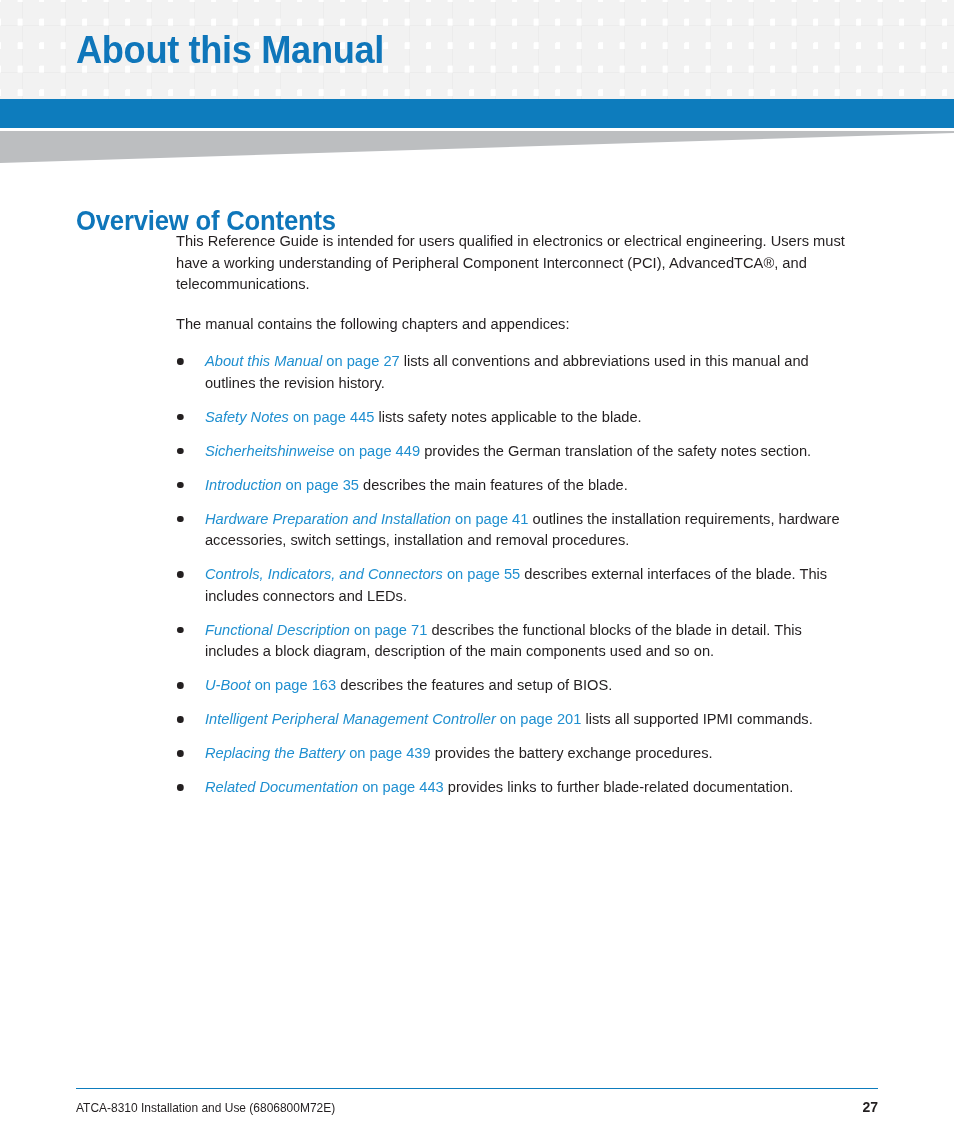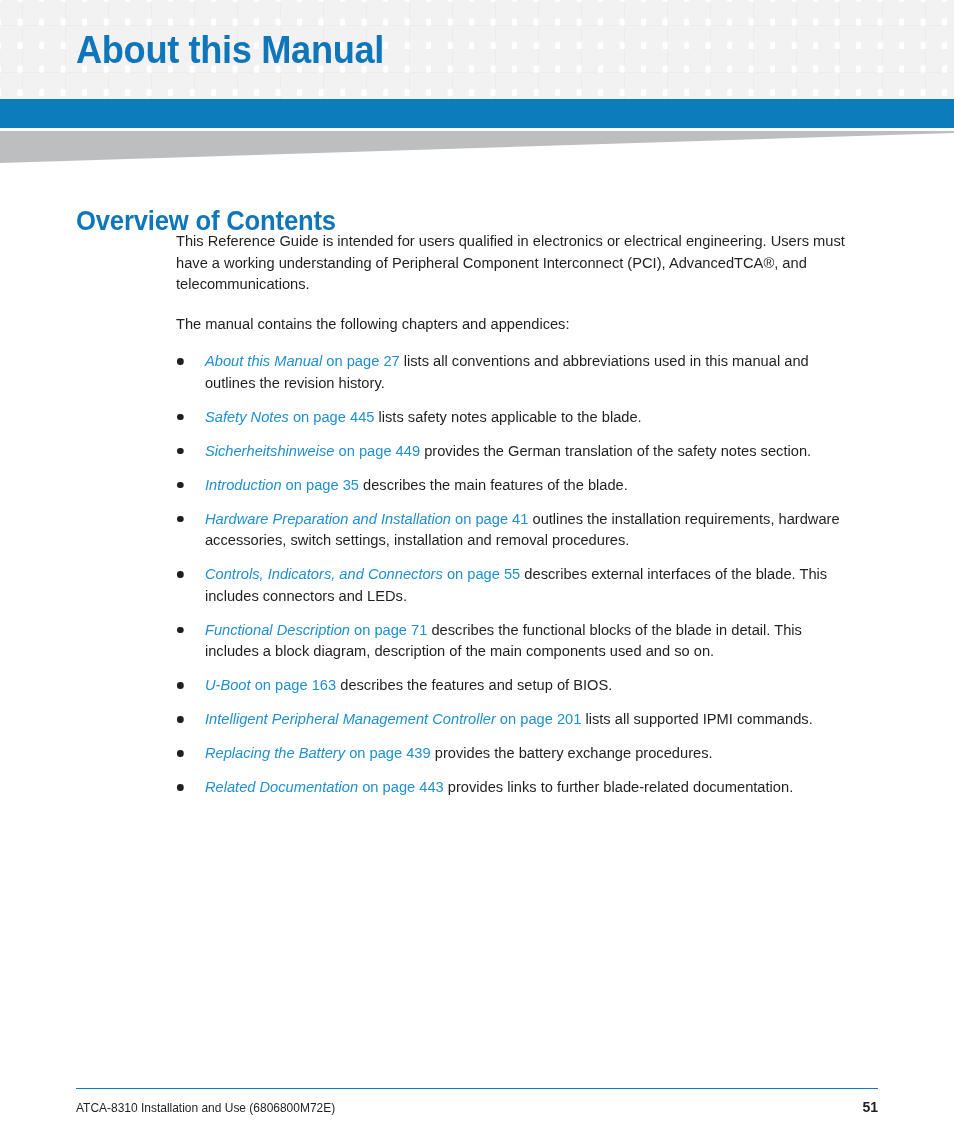--- a/index.html
+++ b/index.html
@@ -455,15 +455,15 @@
         <li><span class="bullet-dot"></span><span class="xref-title" style="color: rgb(31, 143, 208);">Related Documentation</span><span class="xref-page" style="color: rgb(31, 143, 208);"> on page 443</span><span> provides links to further blade-related documentation.</span></li>
       </ul>
 
   </div>
 </div>
 
 <div class="page-footer">
   <div class="footer-rule" style="background: rgb(13, 124, 189);"></div>
   <div class="footer-row">
     <span class="footer-left">ATCA-8310 Installation and Use (6806800M72E)</span>
-    <span class="footer-page">51</span>
+    <span class="footer-page">27</span>
   </div>
 </div>
 
 </body></html>

